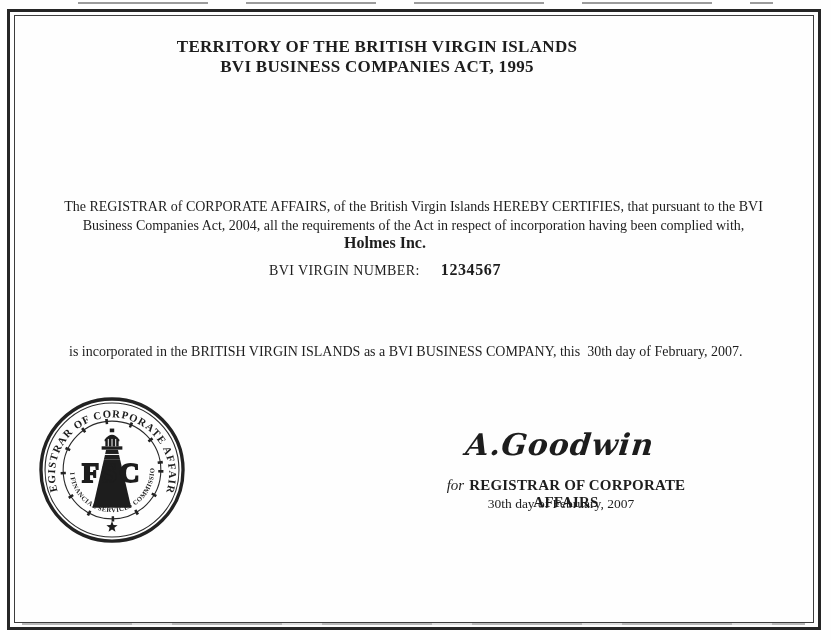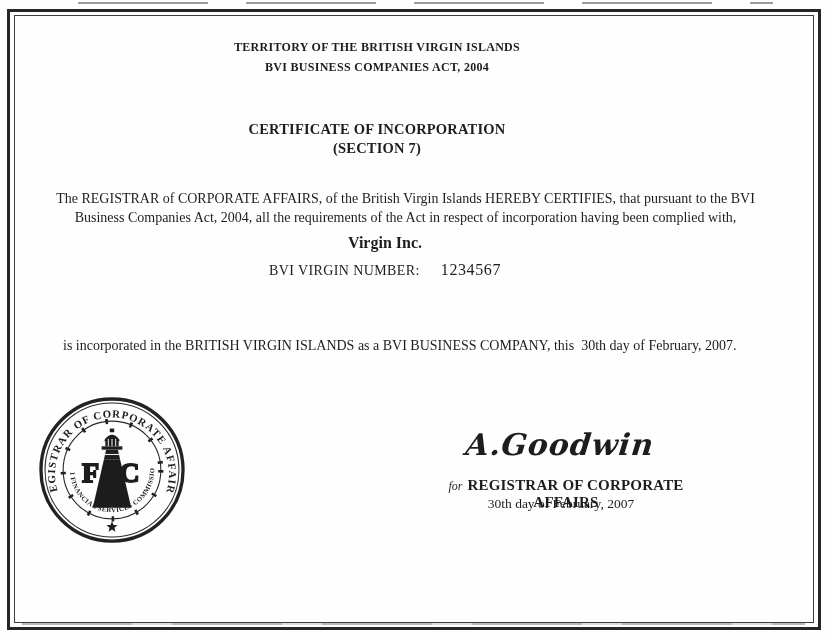--- a/index.html
+++ b/index.html
@@ -19,91 +19,87 @@
     position:absolute; bottom:15px; left:22px; right:26px; height:2px; opacity:.7;
     background:repeating-linear-gradient(90deg,#9a9a9a 0 110px, #cfcfcf 110px 150px);
   }
 
   
   .frame-outer { position:absolute; left:7px; top:9px; right:10px; bottom:10px; border:3px solid #262626; }
   .frame-inner { position:absolute; left:14px; top:15px; right:17px; bottom:17px; border:1.5px solid #3d3d3d; }
 
   .header-block {
     position:absolute; top:37px; left:0; width:754px; text-align:center;
-    font-weight:bold; font-size:12px; line-height:20px; letter-spacing:.3px;
+    font-weight:bold; font-size:17px; line-height:20px; letter-spacing:.3px;
   }
   .title-block {
     position:absolute; top:120px; left:0; width:754px; text-align:center;
     font-weight:bold; font-size:14.5px; line-height:18.5px; letter-spacing:.2px;
   }
   .certifies {
-    position:absolute; top:182px; left:25px; width:745px; margin:8px;
+    position:absolute; top:182px; left:25px; width:745px; margin:16px;
     text-align:center; font-size:14px; line-height:18.5px;
   }
   .company-name {
     position:absolute; top:234px; left:4px; width:762px; text-align:center;
     font-weight:bold; font-size:16px;
   }
   .company-number {
     position:absolute; top:261px; left:4px; width:762px; text-align:center;
     font-size:14px; letter-spacing:.4px;
   }
-  .company-number .num { font-weight:normal; font-size:16px; margin-left:21px; letter-spacing:.6px; }
+  .company-number .num { font-weight:bold; font-size:16px; margin-left:21px; letter-spacing:.6px; }
   .incorp {
-    position:absolute; top:330px; left:55px; margin:8px;
+    position:absolute; top:330px; left:55px; margin:14px;
     font-size:14px; white-space:pre;
   }
 
   .seal { position:absolute; left:38px; top:396px; width:148px; height:148px; }
   .seal text { font-family:"Liberation Serif", serif; fill:#1d1d1d; }
   .arc-top  { font-weight:bold; font-size:14.5px; letter-spacing:1.4px; }
   .arc-bottom { font-weight:bold; font-size:9px; letter-spacing:.6px; }
   .fsc-text {
     font-family:"DejaVu Sans", sans-serif; font-weight:bold; font-size:38px;
     letter-spacing:3px; fill:#ffffff; stroke:#1d1d1d; stroke-width:2.4px; paint-order:stroke;
   }
 
   .sig-name {
     position:absolute; top:427px; left:430px; width:260px; text-align:center;
     font-family:"DejaVu Serif", serif; font-style:italic; font-weight:bold;
     font-size:30px; transform:skewX(-6deg); letter-spacing:1px;
   }
   .sig-authority {
     position:absolute; top:477px; left:420px; width:292px; text-align:center; font-size:15px;
   }
-  .sig-authority .for { font-style:italic; font-size:12px; margin-right:5px; }
+  .sig-authority .for { font-style:italic; font-size:15px; margin-right:5px; }
   .sig-authority .auth { font-weight:bold; letter-spacing:.2px; }
   .sig-date {
     position:absolute; top:496px; left:420px; width:288px; text-align:center;
     font-size:13.5px; padding-right:6px; box-sizing:border-box;
   }
 </style>
 </head>
 <body>
 
 <div class="page">
 
   <div class="artifact-top"></div>
   <div class="frame-outer"></div>
   <div class="frame-inner"></div>
   <div class="artifact-bottom"></div>
 
   <div class="header-block">
     <div>TERRITORY OF THE BRITISH VIRGIN ISLANDS</div>
-    <div>BVI BUSINESS COMPANIES ACT, 2004</div>
+    <div>BVI BUSINESS COMPANIES ACT, 1995</div>
   </div>
 
-  <div class="title-block">
-    <div>CERTIFICATE OF INCORPORATION</div>
-    <div>(SECTION 7)</div>
-  </div>
 
   <p class="certifies">The REGISTRAR of CORPORATE AFFAIRS, of the British Virgin Islands HEREBY CERTIFIES, that pursuant to the BVI Business Companies Act, 2004, all the requirements of the Act in respect of incorporation having been complied with,</p>
 
-  <div class="company-name">Virgin Inc.</div>
+  <div class="company-name">Holmes Inc.</div>
 
   <div class="company-number">
     <span>BVI VIRGIN NUMBER:</span><span class="num">1234567</span>
   </div>
 
   <p class="incorp">is incorporated in the BRITISH VIRGIN ISLANDS as a BVI BUSINESS COMPANY, this  30th day of February, 2007.</p>
 
   <svg class="seal" viewBox="0 0 200 200" aria-hidden="true">
     <defs>
       <path id="arcTop" d="M 26.5,129 A 77,77 0 1 1 173.5,129" fill="none"></path>

